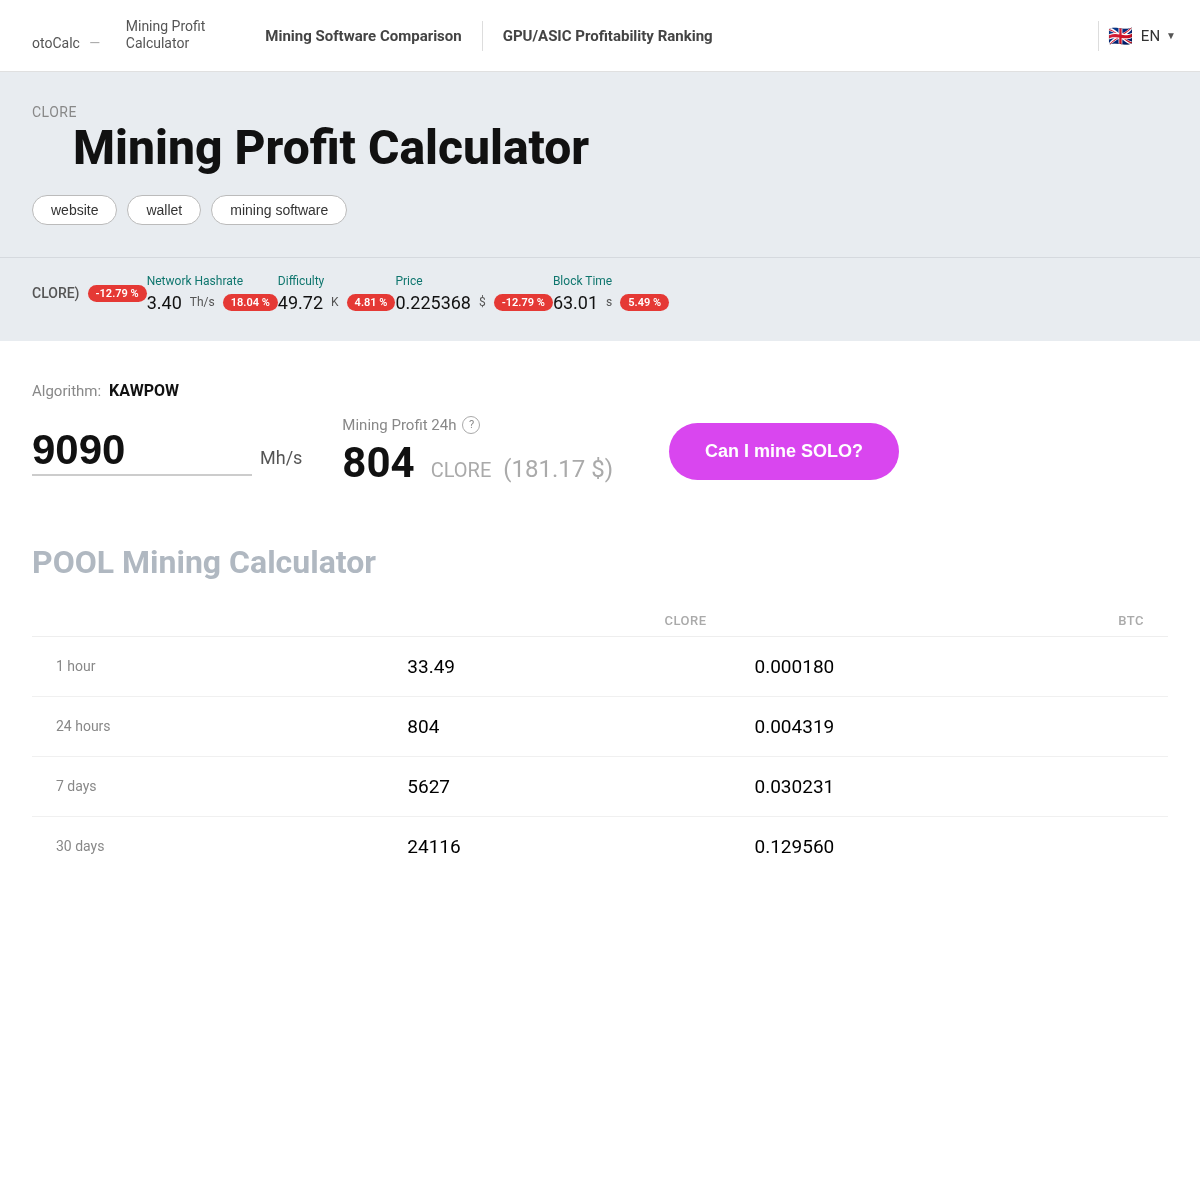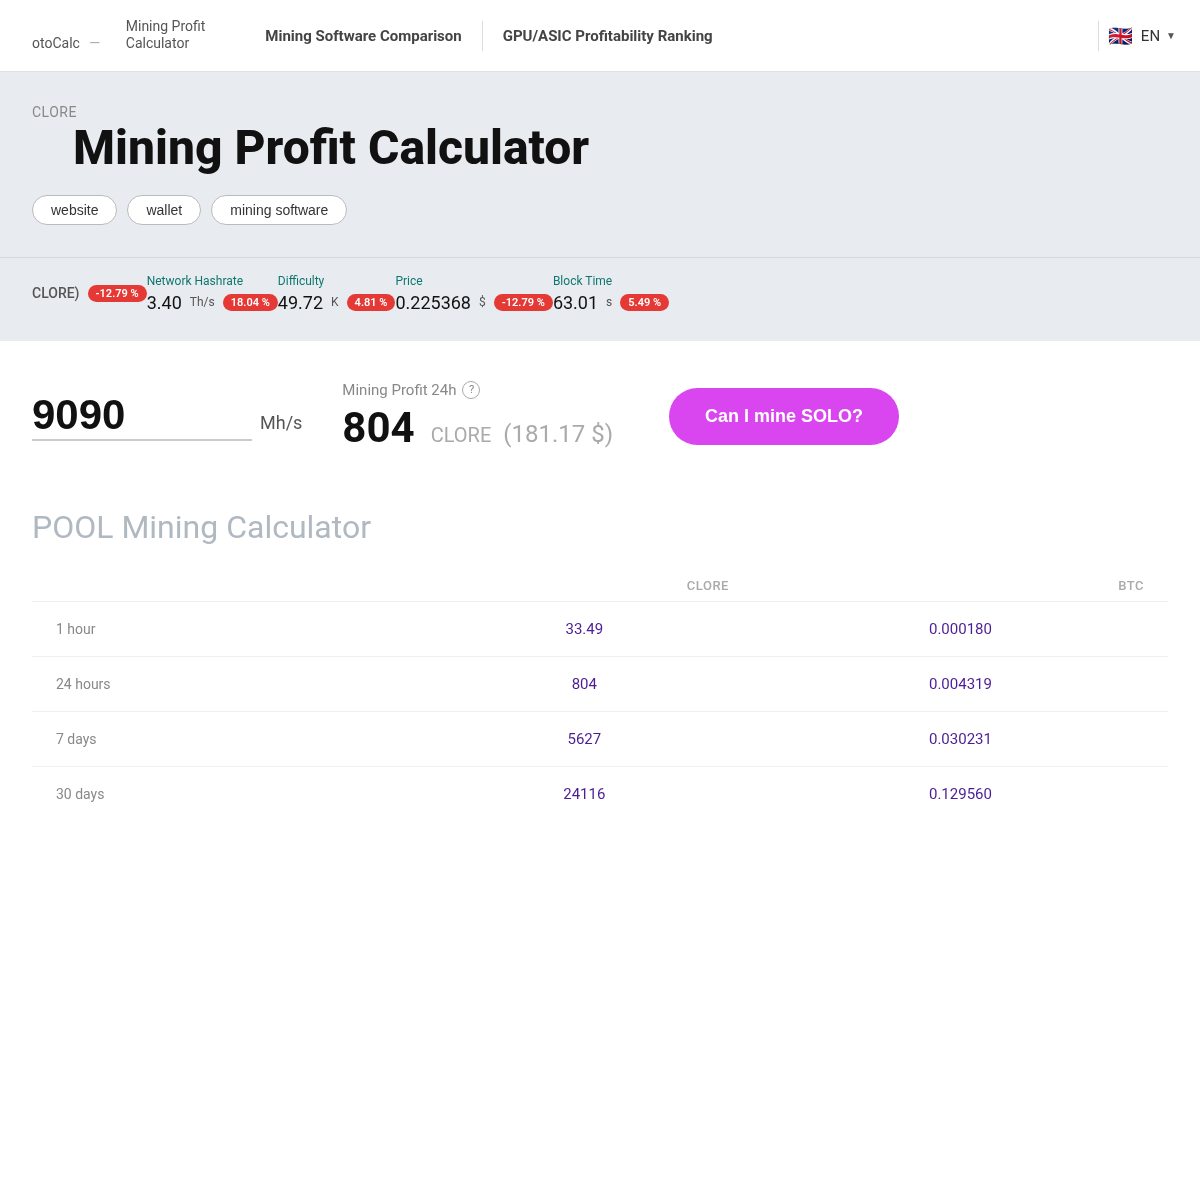--- a/index.html
+++ b/index.html
@@ -258,44 +258,44 @@
       margin-left: 16px;
     }
 
     
     .pool-section {
       padding: 32px 32px 0 32px;
       background: #fff;
     }
     .pool-title {
       font-size: 32px;
-      font-weight: 400;
+      font-weight: 700;
       color: #b0b8c1;
       margin-bottom: 24px;
     }
 
     .pool-table {
       width: 100%;
       border-collapse: collapse;
     }
     .pool-table th {
       text-align: right;
       font-size: 13px;
       color: #aaa;
       font-weight: 500;
       letter-spacing: 0.5px;
       padding: 8px 24px;
       border-bottom: 1px solid #eee;
     }
     .pool-table th:first-child { text-align: left; }
     .pool-table td {
       padding: 18px 24px;
-      font-size: 15px;
-      color: #4c1d95;
-      text-align: center;
+      font-size: 19px;
+      color: #000000;
+      text-align: left;
       border-bottom: 1px solid #f0f0f0;
     }
     .pool-table td:first-child { text-align: left; color: #888; font-size: 14px; }
     .pool-table tr:last-child td { border-bottom: none; }
   </style>
 </head>
 <body>
 
 <div class="header">
   <div class="header-logo">
@@ -359,20 +359,24 @@
     <span class="stat-label">Block Time</span>
     <div class="stat-value-row">
       <span class="stat-value">63.01</span>
       <span class="stat-unit">s</span>
       <span class="badge-red">5.49 %</span>
     </div>
   </div>
 </div>
 
 <div class="calc-section">
+  <div class="algo-row">
+    <span class="algo-label">Algorithm:</span>
+    <span class="algo-value">KAWPOW</span>
+  </div>
   <div class="calc-main">
     <div class="hashrate-input-group">
       <div class="hashrate-row">
         <input class="hashrate-input" type="text" value="9090" style="">
         <span class="hashrate-unit">Mh/s</span>
       </div>
     </div>
     <div class="profit-section">
       <div class="profit-label">
         <span>Mining Profit 24h</span>

